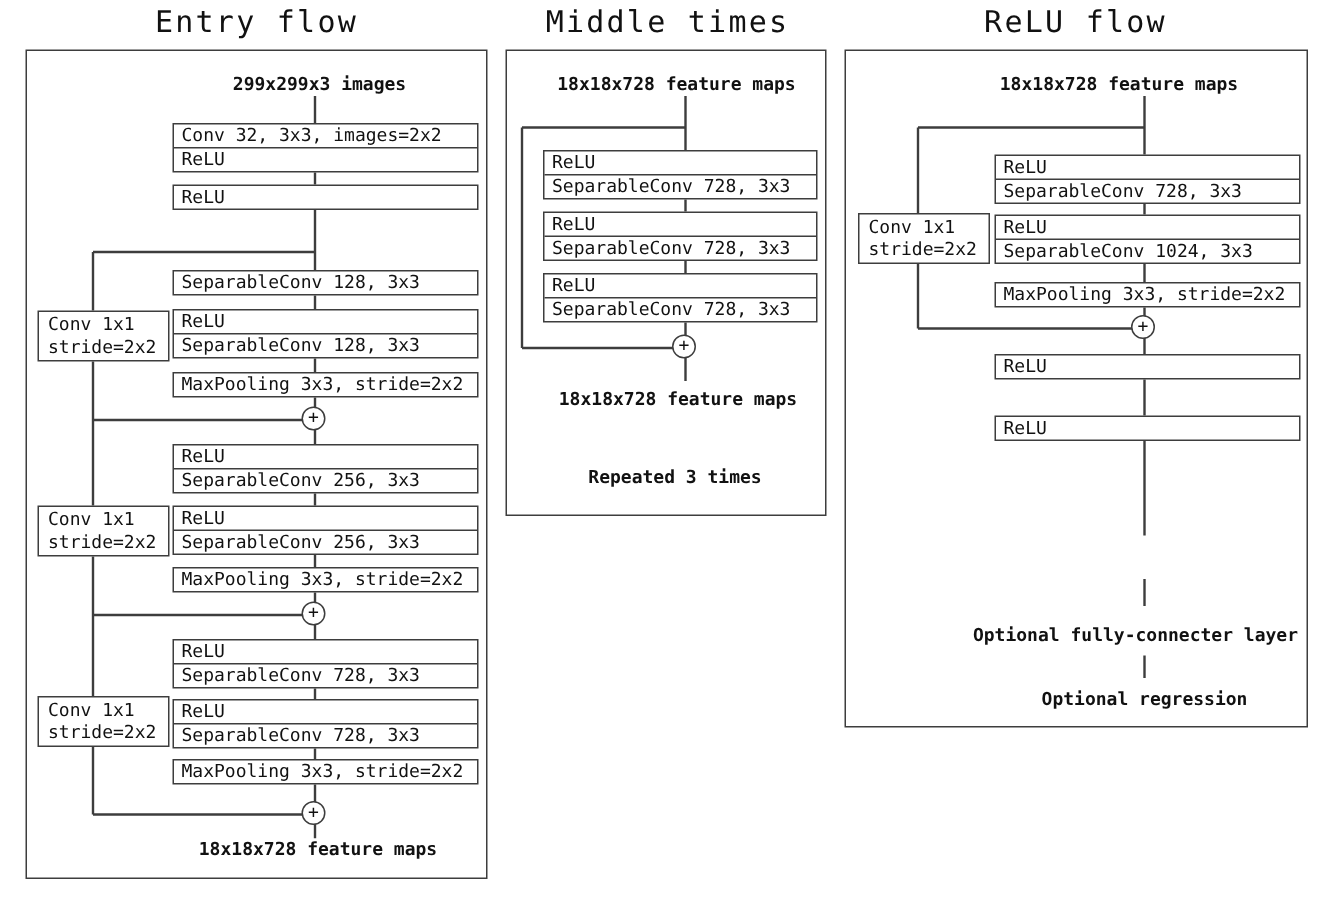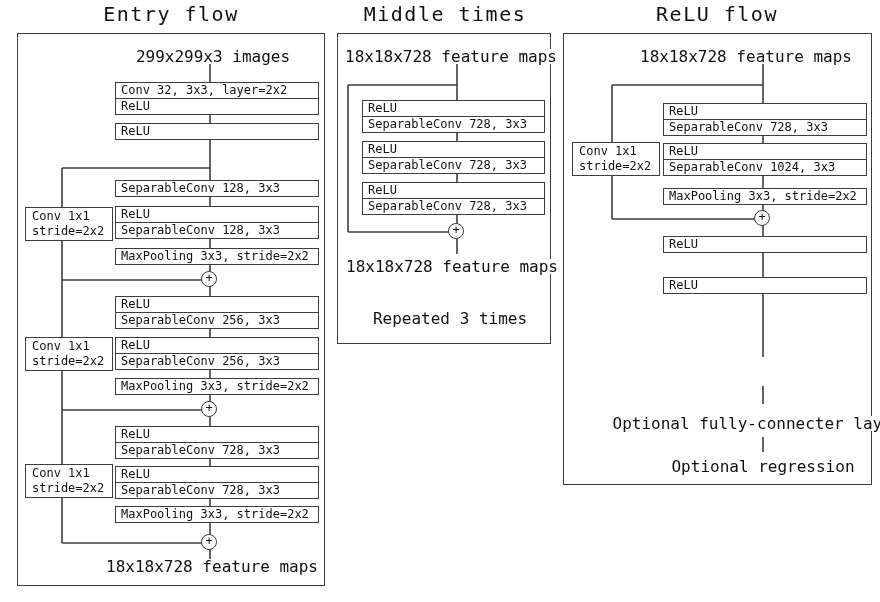--- a/index.html
+++ b/index.html
@@ -26,21 +26,21 @@
     padding:0 0 0 5px;overflow:hidden;
   }
   .row + .row{border-top:1.5px solid #3d3d3d;}
   .skipbox{
     position:absolute;z-index:2;background:#ffffff;
     border:1.5px solid #3d3d3d;padding:1px 6px;
     font-size:12px;line-height:15px;white-space:nowrap;
   }
   .lbl{
     position:absolute;transform:translateX(-50%);z-index:2;background:#ffffff;
-    font-size:16px;line-height:15px;white-space:nowrap;padding:0 3px;
+    font-size:12px;line-height:15px;white-space:nowrap;padding:0 3px;font-weight:bold;
   }
   .plus{
     position:absolute;z-index:3;width:14px;height:14px;background:#ffffff;
     border:1.6px solid #3d3d3d;border-radius:50%;
     font-size:12px;line-height:13px;text-align:center;
   }
 </style>
 </head>
 <body>
 
@@ -74,21 +74,21 @@
   <div class="flow-title" style="left:445px;top:2px">Middle times</div>
   <div class="flow-title" style="left:717px;top:2px">ReLU flow</div>
 
   <div class="panel" style="left:17px;top:33px;width:308px;height:553px"></div>
   <div class="panel" style="left:337px;top:33px;width:214px;height:311px"></div>
   <div class="panel" style="left:563px;top:33px;width:309px;height:452px"></div>
 
   <div class="lbl" style="left:213px;top:49px">299x299x3 images</div>
 
   <div class="node" style="left:115px;top:82px;width:202px">
-    <div class="row">Conv 32, 3x3, layer=2x2</div>
+    <div class="row">Conv 32, 3x3, images=2x2</div>
     <div class="row">ReLU</div>
   </div>
 
   <div class="node" style="left:115px;top:123px;width:202px">
     <div class="row">ReLU</div>
   </div>
 
   <div class="node" style="left:115px;top:180px;width:202px">
     <div class="row">SeparableConv 128, 3x3</div>
   </div>

